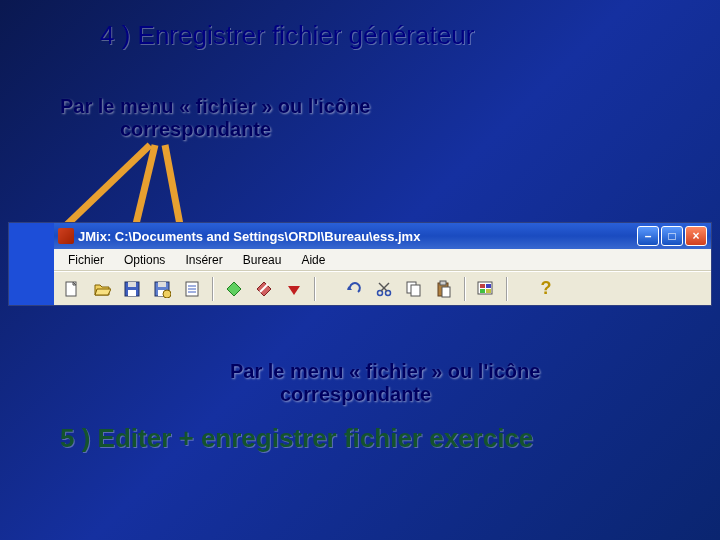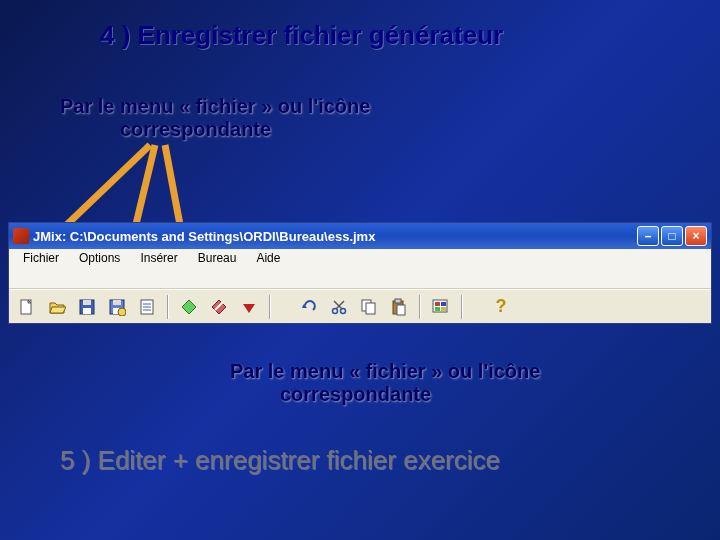--- a/index.html
+++ b/index.html
@@ -10,21 +10,21 @@
     background: linear-gradient(135deg, #0a1850 0%, #1530a0 50%, #0a2570 100%);
     font-family: Arial, sans-serif;
     position: relative;
     overflow: hidden;
   }
   .title {
     position: absolute;
     top: 20px;
     left: 100px;
     font-size: 26px;
-    font-weight: bold;
+    font-weight: normal;
     color: #000080;
     text-shadow: 1px 1px 0 rgba(255,255,255,0.3);
   }
   .caption1 {
     position: absolute;
     top: 95px;
     left: 60px;
     font-size: 20px;
     font-weight: bold;
     color: #000060;
@@ -38,35 +38,36 @@
     left: 230px;
     font-size: 20px;
     font-weight: bold;
     color: #000060;
     text-shadow: 1px 1px 2px rgba(255,255,255,0.5);
     width: 400px;
   }
   .caption2 .line2 { margin-left: 50px; }
   .step5 {
     position: absolute;
-    top: 445px;
+    top: 423px;
     left: 60px;
     font-size: 26px;
-    font-weight: normal;
-    color: #737373;
+    font-weight: bold;
+    color: #14532d;
     text-shadow: 1px 1px 0 rgba(255,255,255,0.3);
   }
   
   .window {
     position: absolute;
     top: 222px;
     left: 8px;
     width: 704px;
     background: #1d4ed8;
     border: 1px solid #304080;
+    padding-left: 45px;
   }
   .titlebar {
     height: 26px;
     background: linear-gradient(to bottom, #2a60d8 0%, #1a4bc0 50%, #3868d0 100%);
     display: flex;
     align-items: center;
     padding: 0 4px;
     color: #fff;
     font-size: 13px;
     font-weight: bold;
@@ -84,24 +85,24 @@
     margin-left: 2px;
     background: linear-gradient(to bottom, #5b9aff, #1550c0);
     border: 1px solid #fff;
     border-radius: 3px;
     display: flex; align-items: center; justify-content: center;
     font-size: 12px; font-weight: bold; color: #fff;
     cursor: pointer;
   }
   .winbtn.close { background: linear-gradient(to bottom, #ff8860, #d04020); }
   .menubar {
-    height: 40px;
+    height: 22px;
     background: #f4f3ee;
     display: flex;
-    align-items: flex-start;
+    align-items: center;
     padding: 0 4px;
     font-size: 12px;
     border-bottom: 1px solid #d0cdb8;
   }
   .menuitem {
     padding: 2px 10px;
     cursor: pointer;
     color: #000;
   }
   .toolbar {

